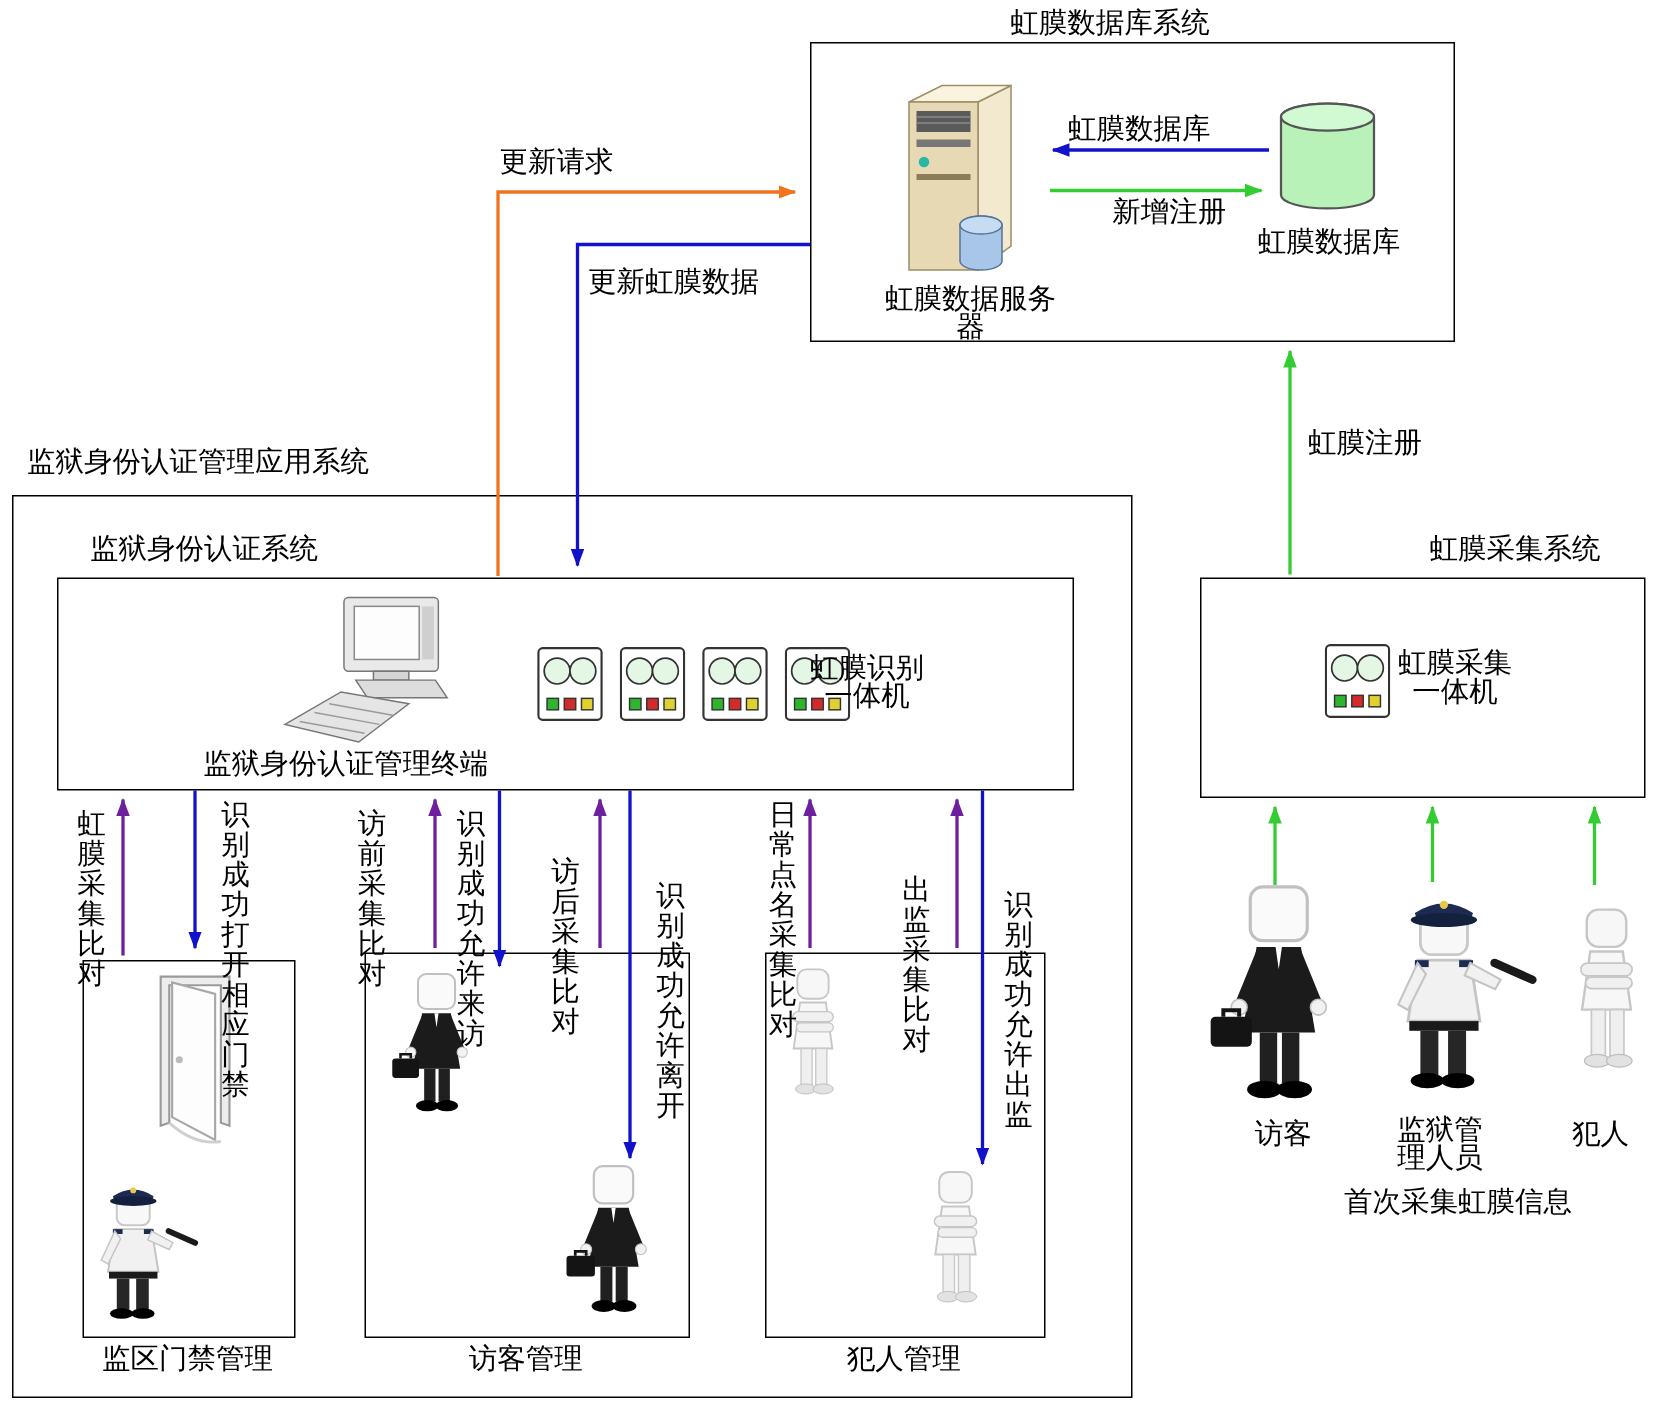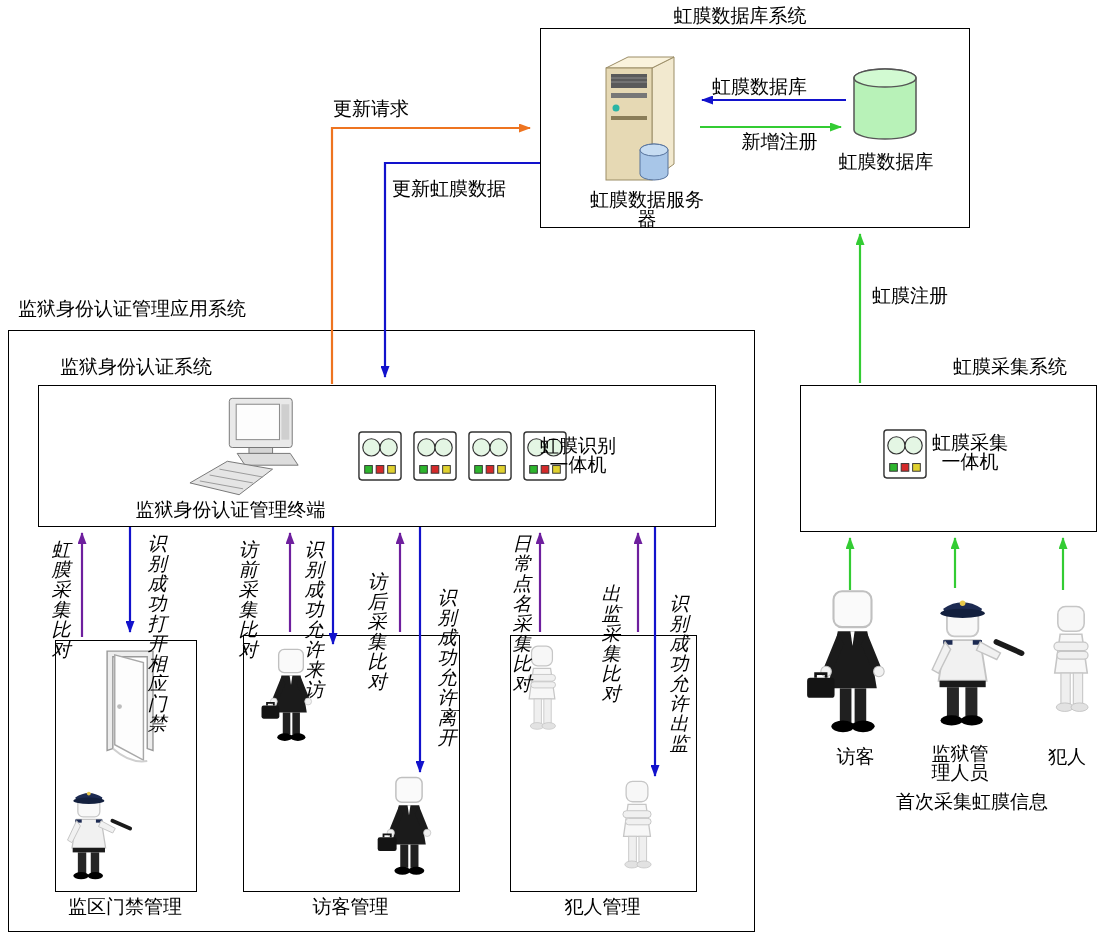--- a/index.html
+++ b/index.html
@@ -2,21 +2,21 @@
 <html style="--arrow-blue: #1212cc; --arrow-green: #33cc33; --arrow-orange: #ee7420; --arrow-purple: #6e1f9e; --box-border: #000000; --db-green: #b8f2b8;"><head>
 <meta charset="utf-8">
 <style>
   html,body { margin:0; padding:0; background:#fff; font-family:"Liberation Sans",sans-serif; }
   .canvas { position:relative; width:1104px; height:934px; background:#fff; overflow:hidden; }
   .box { position:absolute; border:1px solid #000; background:#fff; z-index:0; }
   .icon { position:absolute; z-index:1; }
   .overlay { position:absolute; left:0; top:0; z-index:2; pointer-events:none; }
   .lbl { position:absolute; z-index:3; color:#000; font-size:19px; line-height:19px; white-space:pre-line; }
   .center { text-align:center; }
-  .vlabel { width:34px; text-align:center; line-height:20px;font-style:italic; }
+  .vlabel { width:34px; text-align:center; line-height:20px; }
   .ln { fill:none; stroke-width:2.2; stroke-linejoin:miter; }
   .ln-blue { stroke:var(--arrow-blue); }
   .ln-green { stroke:var(--arrow-green); }
   .ln-orange { stroke:var(--arrow-orange); }
   .ln-purple { stroke:var(--arrow-purple); }
   .hd-blue { fill:var(--arrow-blue); }
   .hd-green { fill:var(--arrow-green); }
   .hd-orange { fill:var(--arrow-orange); }
   .hd-purple { fill:var(--arrow-purple); }
 </style>

